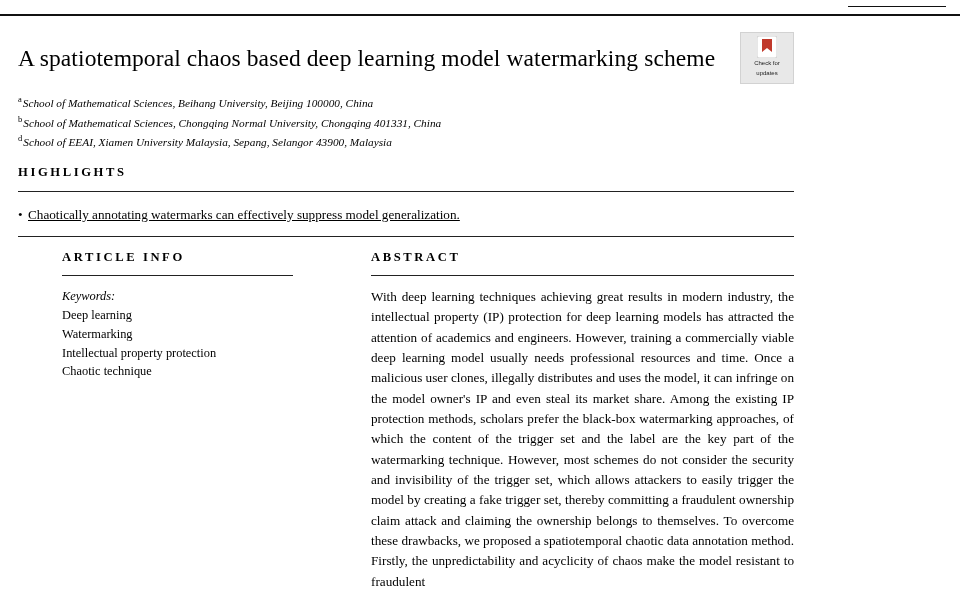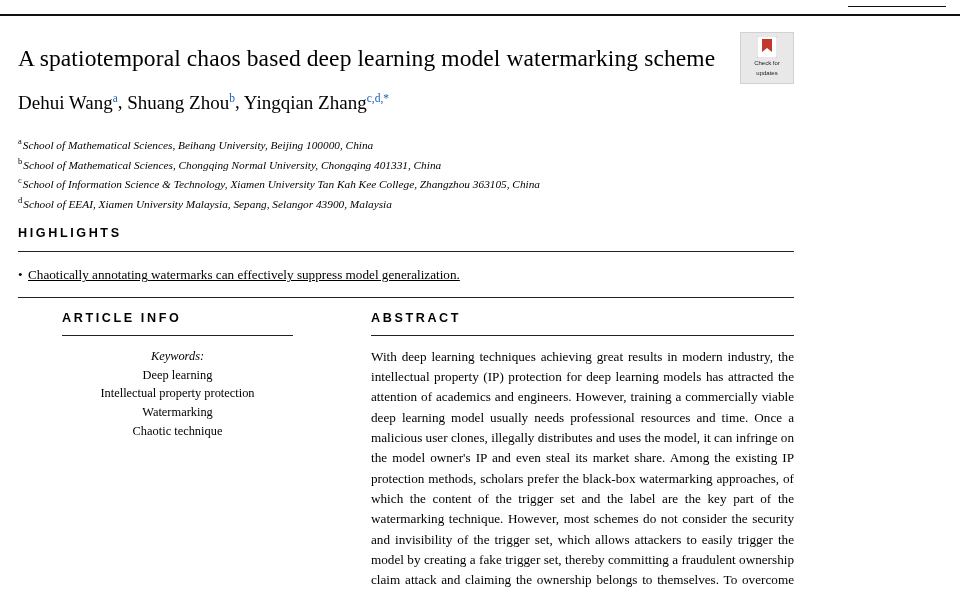--- a/index.html
+++ b/index.html
@@ -131,21 +131,21 @@
 
   
   .rule-thin {
     border-top: 0.9px solid #222;
     margin: 0 18px;
     height: 0;
   }
 
   
   .section-head {
-    font-family: Liberation Sans, sans-serif;
+    font-family: Liberation Serif, serif;
     font-size: 12.6px;
     font-weight: bold;
     letter-spacing: 2.6px;
     margin: 0;
   }
   .highlights {
     padding: 0 18px;
   }
   .hl-head-wrap {
     padding-top: 13px;
@@ -194,21 +194,20 @@
   .info-rule {
     border-top: 0.9px solid #222;
     width: 231px;
     height: 0;
     margin-top: 0;
   }
   .keywords {
     padding-top: 11px;
     font-size: 12.4px;
     line-height: 1.52;
-    text-align: center;
   }
   .keywords .kw-title {
     font-style: italic;
   }
   .abstract-body {
     padding-top: 11px;
     font-size: 13.2px;
     line-height: 1.54;
     text-align: justify;
     hyphens: none;
@@ -235,28 +234,24 @@
             <rect x="0" y="0" width="20" height="22" rx="2" fill="#ffffff" stroke="#cfcfcf" stroke-width="1"></rect>
             <path d="M5 3 h10 v13 l-5 -4 l-5 4 z" fill="#c0392b"></path>
           </svg>
         </div>
         <div class="cm-label">Check for</div>
         <div class="cm-label">updates</div>
       </div>
 
       <h1 class="title">A spatiotemporal chaos based deep learning model watermarking scheme</h1>
 
-      <div class="authors">
-        <span><span>Dehui Wang</span><sup>a</sup></span><span>, </span><span><span>Shuang Zhou</span><sup>b</sup></span><span>, </span><span><span>Yingqian Zhang</span><sup>c,d,*</sup></span>
-      </div>
 
       <div class="affils">
         <div class="row"><sup>a</sup><span>School of Mathematical Sciences, Beihang University, Beijing 100000, China</span></div>
         <div class="row"><sup>b</sup><span>School of Mathematical Sciences, Chongqing Normal University, Chongqing 401331, China</span></div>
-        <div class="row"><sup>c</sup><span>School of Information Science &amp; Technology, Xiamen University Tan Kah Kee College, Zhangzhou 363105, China</span></div>
         <div class="row"><sup>d</sup><span>School of EEAI, Xiamen University Malaysia, Sepang, Selangor 43900, Malaysia</span></div>
       </div>
     </div>
 
     <div class="highlights">
       <div class="hl-head-wrap">
         <div class="section-head">HIGHLIGHTS</div>
       </div>
     </div>
     <div class="rule-thin"></div>
@@ -269,22 +264,22 @@
 
     <div class="cols">
       <div class="col-left">
         <div class="col-head">
           <div class="section-head">ARTICLE INFO</div>
         </div>
         <div class="info-rule"></div>
         <div class="keywords">
           <div class="kw-title">Keywords:</div>
           <div>Deep learning</div>
+          <div>Watermarking</div>
           <div>Intellectual property protection</div>
-          <div>Watermarking</div>
           <div>Chaotic technique</div>
         </div>
       </div>
 
       <div class="col-right">
         <div class="col-head">
           <div class="section-head">ABSTRACT</div>
         </div>
         <div class="info-rule" style="width:100%"></div>
         <div class="abstract-body">With deep learning techniques achieving great results in modern industry, the intellectual property (IP) protection for deep learning models has attracted the attention of academics and engineers. However, training a commercially viable deep learning model usually needs professional resources and time. Once a malicious user clones, illegally distributes and uses the model, it can infringe on the model owner's IP and even steal its market share. Among the existing IP protection methods, scholars prefer the black-box watermarking approaches, of which the content of the trigger set and the label are the key part of the watermarking technique. However, most schemes do not consider the security and invisibility of the trigger set, which allows attackers to easily trigger the model by creating a fake trigger set, thereby committing a fraudulent ownership claim attack and claiming the ownership belongs to themselves. To overcome these drawbacks, we proposed a spatiotemporal chaotic data annotation method. Firstly, the unpredictability and acyclicity of chaos make the model resistant to fraudulent</div>

